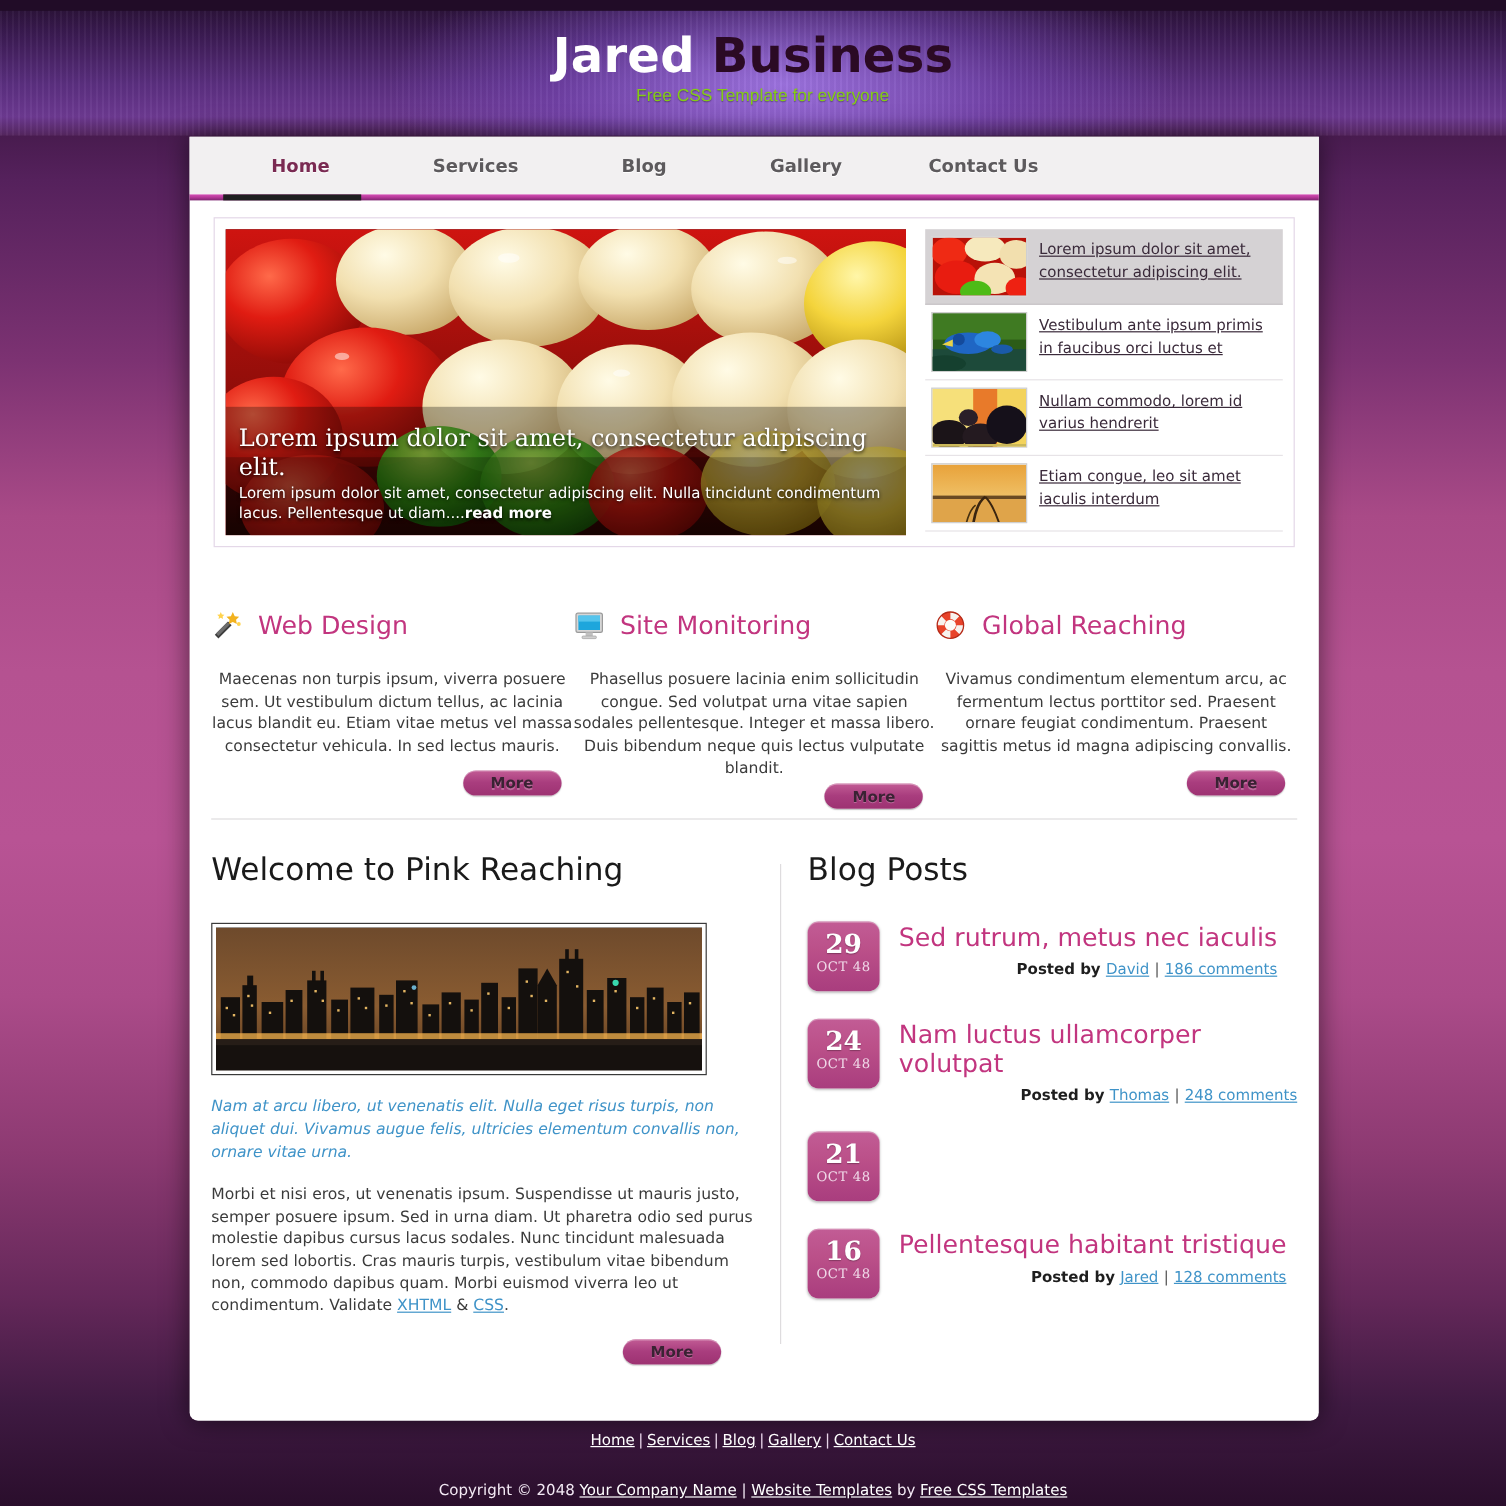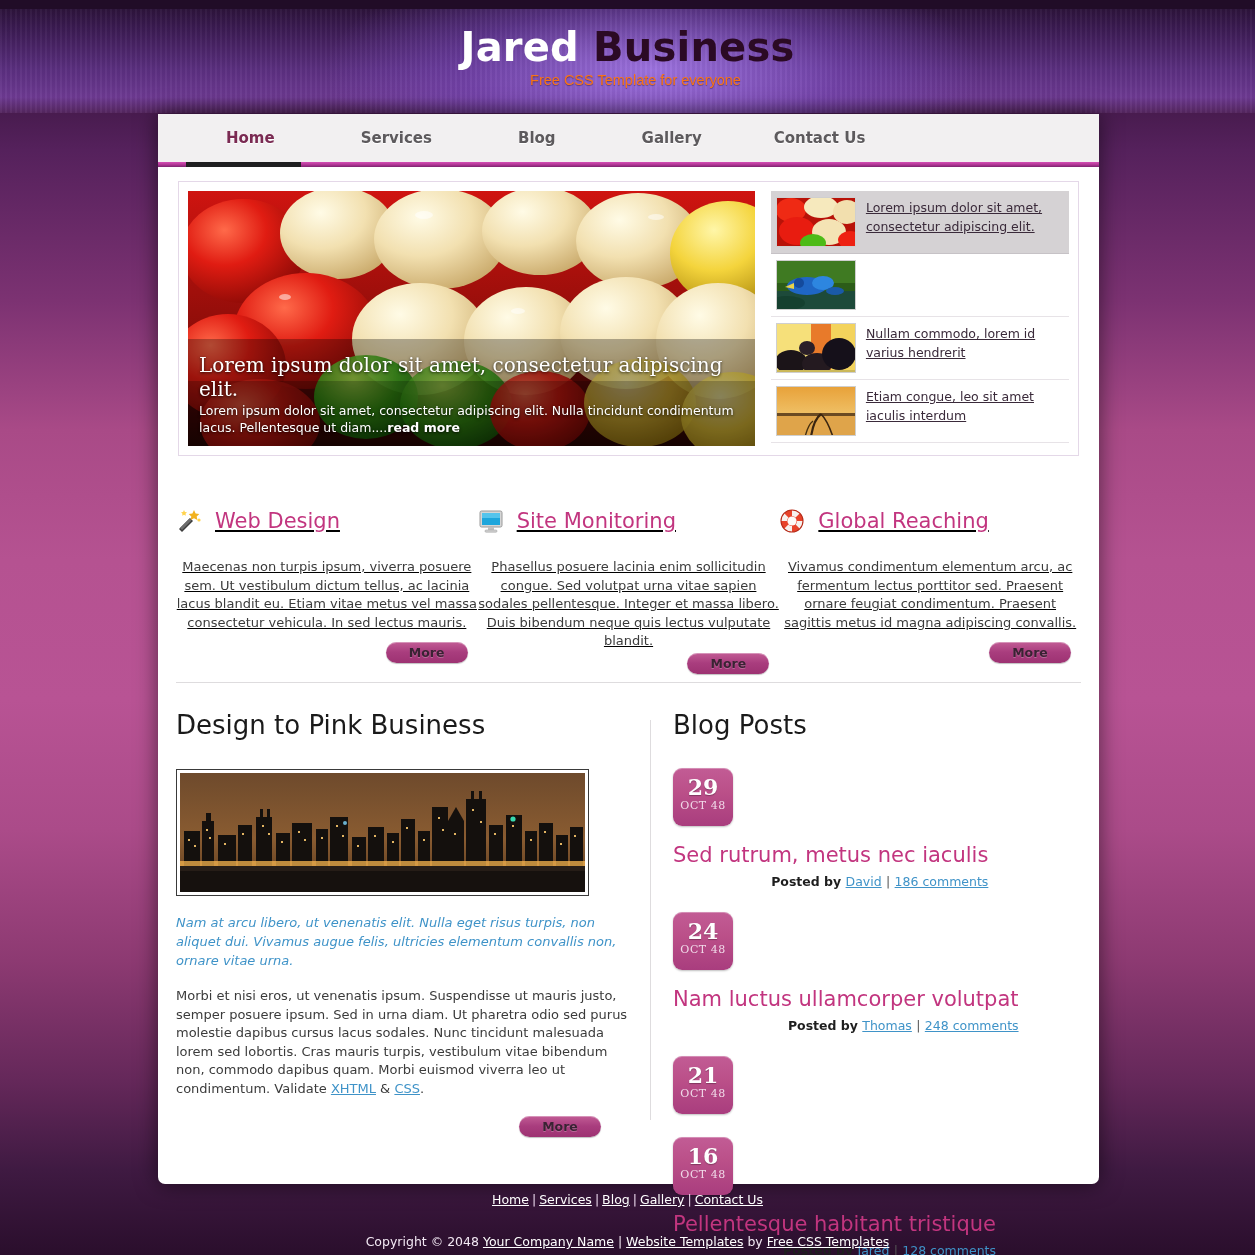--- a/index.html
+++ b/index.html
@@ -54,21 +54,21 @@
     text-align:center;
   }
   .logo{
     margin:0; padding-top:26px;
     font-size:40px; line-height:42px; letter-spacing:.2px;
     font-family:"DejaVu Sans","Liberation Sans",sans-serif;
   }
   .logo .pink{ color:#ffffff; font-weight:bold; }
   .logo .biz { color:#2b0a24; font-weight:bold; }
   .tagline{
-    margin:4px 0 0 0; color:#f97316; font-size:14.5px; font-weight:normal;
+    margin:4px 0 0 0; color:#84cc16; font-size:14.5px; font-weight:normal;
     font-family:"Liberation Sans","DejaVu Sans",sans-serif;
     text-shadow:0 1px 1px rgba(0,0,0,.35);
     padding-left:16px;
   }
 
   
   .wrapper{
     position:absolute; left:158px; top:114px; width:941px; height:1070px;
     background:#ffffff; z-index:5;
     box-shadow:0 0 22px rgba(0,0,0,.55);
@@ -144,21 +144,21 @@
     width:80px; height:50px; flex:none; border:1px solid #cfcfcf; background:#eee;
     position:relative; overflow:hidden;
   }
   .bl-text{
     font-size:12.5px; line-height:19px; color:#3a2a3a;
     font-family:"DejaVu Sans","Liberation Sans",sans-serif;
     text-decoration:underline; padding-top:1px;
   }
 
   
-  .cols{ position:absolute; left:18px; top:390px; width:905px; display:flex;text-decoration:underline; }
+  .cols{ position:absolute; left:18px; top:390px; width:905px; display:flex; }
   .col{ width:312px; }
   .col.c2{ margin-left:0px; }
   .col.c3{ margin-left:0px; }
   .col-head{ display:flex; align-items:center; gap:13px; height:34px; }
   .col-ico{ width:26px; height:26px; flex:none; position:relative; }
   .col-head h3{
     margin:0; font-size:21px; font-weight:normal; color:#c2357f;
     font-family:"DejaVu Sans","Liberation Sans",sans-serif;
   }
   .col p{
@@ -203,21 +203,21 @@
     font-family:"DejaVu Sans","Liberation Sans",sans-serif;
   }
   .welcome .body{
     margin:17px 0 0 0; color:#3b3b3b; font-size:13px; line-height:18.5px;
     font-family:"DejaVu Sans","Liberation Sans",sans-serif;
   }
   .welcome .body a{ color:#3f93c8; }
   .welcome .more-wrap{ margin-top:18px; padding-right:27px; }
 
   
-  .post{ display:flex; gap:16px; margin-top:23px; align-items:flex-start;flex-direction:column; }
+  .post{ display:flex; gap:16px; margin-top:23px; align-items:flex-start; }
   .post:first-of-type{ margin-top:28px; }
   .date{
     width:60px; height:58px; flex:none; border-radius:9px;
     background:linear-gradient(to bottom,#c25c95 0%, #bb5089 40%, #a93d7e 100%);
     box-shadow:inset 0 1px 0 rgba(255,255,255,.3), 0 1px 2px rgba(0,0,0,.25);
     color:#fff; text-align:center; padding-top:8px;
   }
   .date .d{ display:block; font-size:22px; font-weight:bold; line-height:23px;
     font-family:"DejaVu Serif","Liberation Serif",serif; text-shadow:0 1px 1px rgba(0,0,0,.3); }
   .date .m{ display:block; font-size:11px; letter-spacing:.5px; line-height:14px; color:#f0d9e8;
@@ -380,20 +380,21 @@
               <rect y="0" width="80" height="22" fill="#3f7a22"></rect>
               <rect y="30" width="80" height="20" fill="#1d4a3a"></rect>
               <ellipse cx="30" cy="25" rx="20" ry="9" fill="#1f66c4"></ellipse>
               <ellipse cx="46" cy="22" rx="11" ry="7" fill="#2d86e0"></ellipse>
               <circle cx="22" cy="22" r="5" fill="#144a9c"></circle>
               <path d="M17 22 L8 26 L17 28 Z" fill="#e8d24a"></path>
               <ellipse cx="58" cy="30" rx="9" ry="4" fill="#1a5aa8"></ellipse>
               <ellipse cx="10" cy="42" rx="18" ry="7" fill="#15402f"></ellipse>
             </svg>
           </div>
+          <div class="bl-text">Vestibulum ante ipsum primis in faucibus orci luctus et</div>
         </div>
 
         <div class="bl-item">
           <div class="bl-thumb">
             <svg width="80" height="50" viewBox="0 0 80 50" preserveAspectRatio="none">
               <rect width="80" height="50" fill="#f3d35c"></rect>
               <rect x="0" y="0" width="34" height="50" fill="#f6e07a"></rect>
               <rect x="34" y="0" width="20" height="50" fill="#e87a2a"></rect>
               <ellipse cx="14" cy="38" rx="16" ry="12" fill="#1b1418"></ellipse>
               <ellipse cx="40" cy="40" rx="15" ry="11" fill="#241a20"></ellipse>
@@ -485,21 +486,21 @@
       <div class="more-wrap"><a class="btn-more" href="#">More</a></div>
     </div>
 
   </section>
 
   <div class="hr-main"></div>
 
   <section class="lower">
 
     <div class="welcome">
-      <h2>Design to Pink Business</h2>
+      <h2>Welcome to Pink Reaching</h2>
       <div class="city-frame">
         <div class="city">
           <svg width="405" height="119" viewBox="0 0 405 119" preserveAspectRatio="none">
             <defs>
               <linearGradient id="sk" x1="0" y1="0" x2="0" y2="1">
                 <stop offset="0" stop-color="#6e4a2c"></stop>
                   <stop offset="55%" stop-color="#8a5c31"></stop>
                   <stop offset="100%" stop-color="#55371d"></stop>
               </linearGradient>
             </defs>

